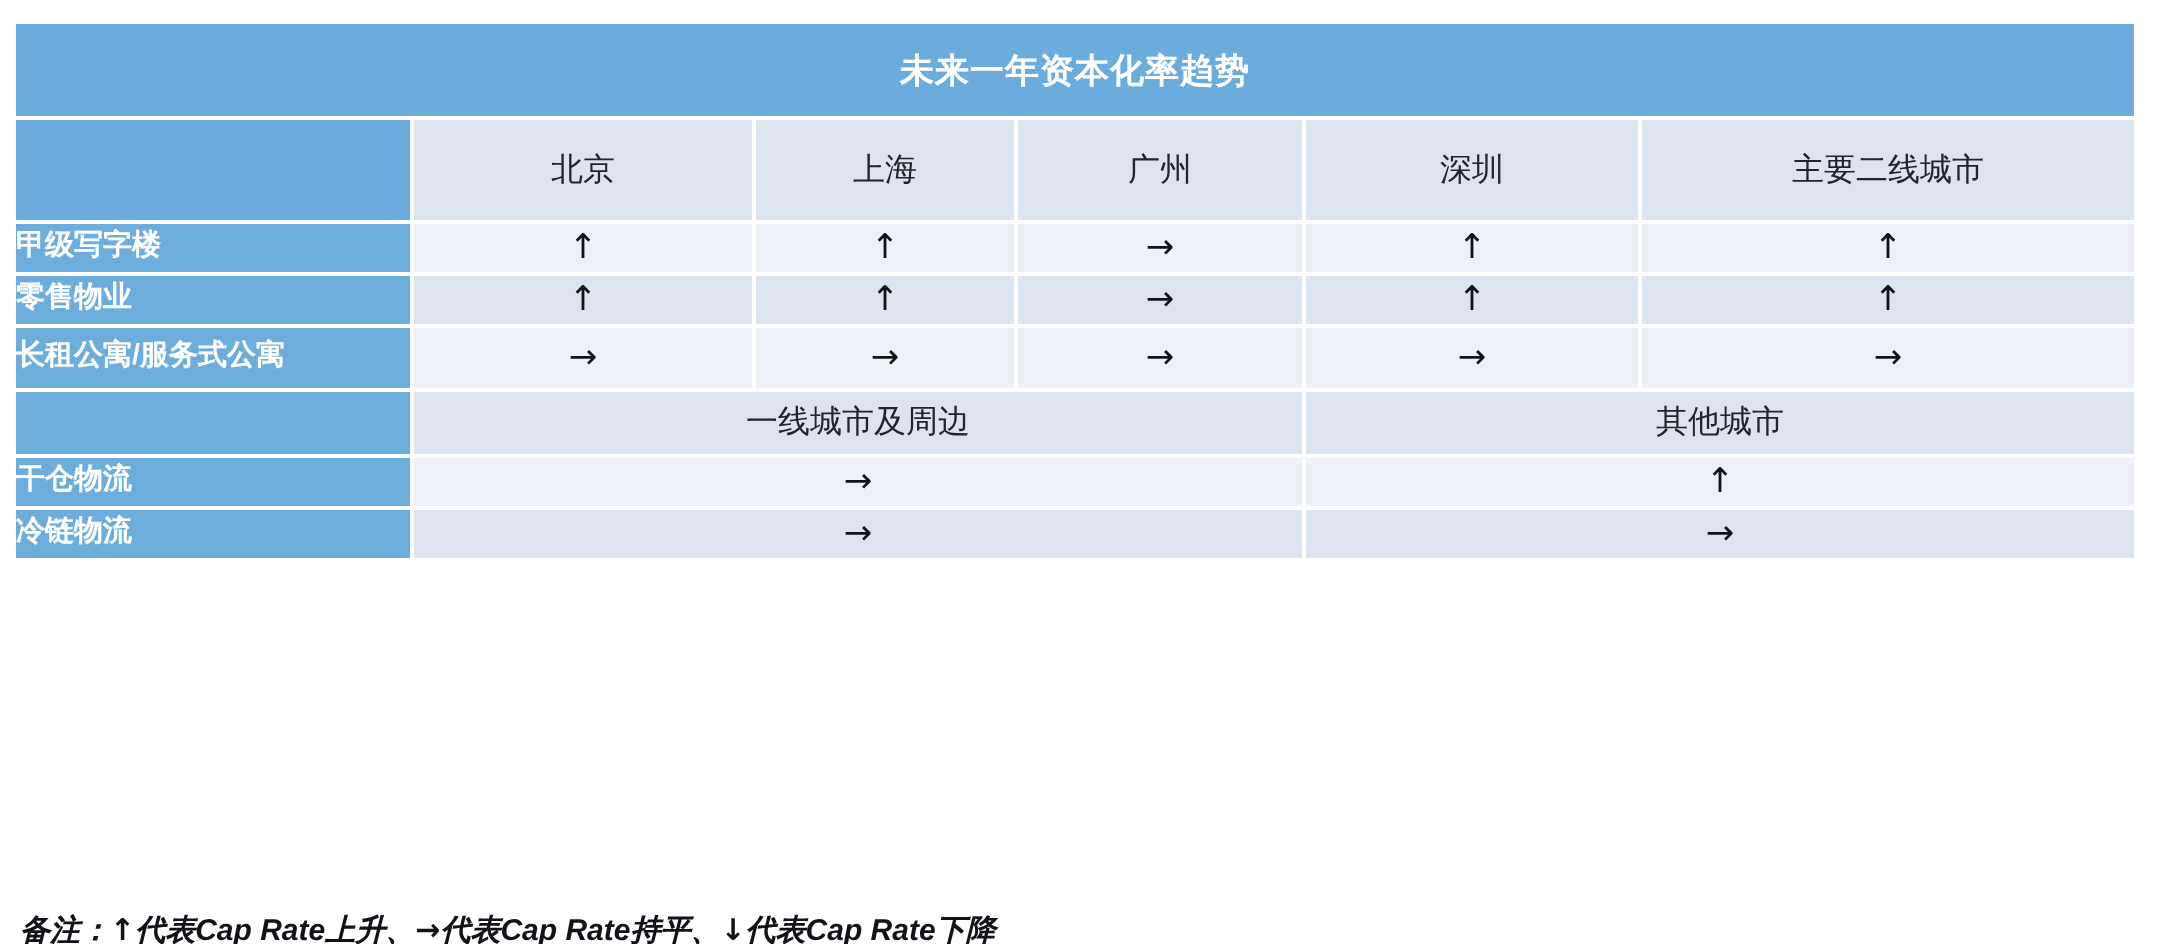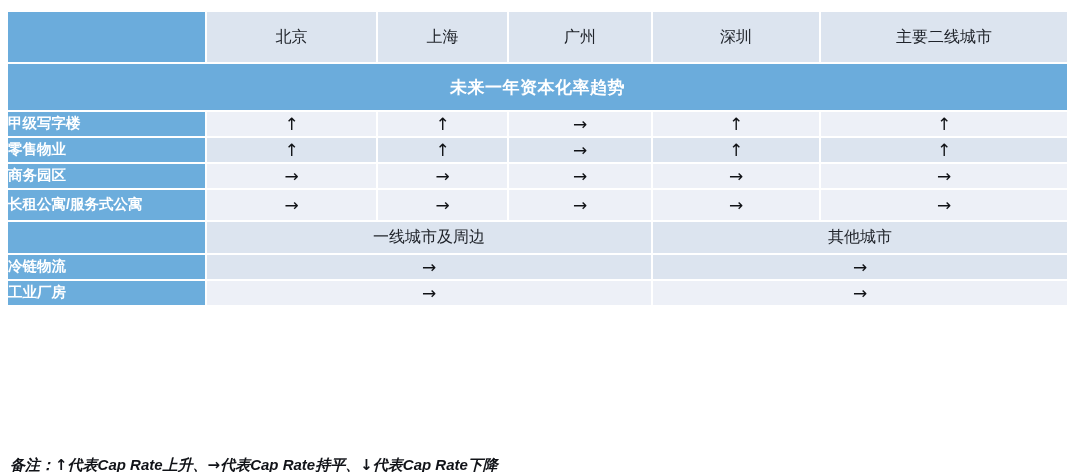--- a/index.html
+++ b/index.html
@@ -133,87 +133,79 @@
         <col style="width:199px">
         <col style="width:171px">
         <col style="width:131px">
         <col style="width:144px">
         <col style="width:168px">
         <col style="width:248px">
       </colgroup>
       <tbody>
 
         <tr>
+          <td class="title-cell" colspan="6">未来一年资本化率趋势</td>
+        </tr>
+
+        <tr>
           <td class="corner-cell"></td>
           <td class="colhead">北京</td>
           <td class="colhead">上海</td>
           <td class="colhead">广州</td>
           <td class="colhead">深圳</td>
           <td class="colhead">主要二线城市</td>
         </tr>
 
-        <tr>
-          <td class="title-cell" colspan="6">未来一年资本化率趋势</td>
-        </tr>
-
         <tr class="row-light r-h26">
           <td class="rowlabel">甲级写字楼</td>
           <td class="data-cell">↑</td>
           <td class="data-cell">↑</td>
           <td class="data-cell">→</td>
           <td class="data-cell">↑</td>
           <td class="data-cell">↑</td>
         </tr>
 
         <tr class="row-dark r-h26">
           <td class="rowlabel">零售物业</td>
           <td class="data-cell">↑</td>
           <td class="data-cell">↑</td>
           <td class="data-cell">→</td>
           <td class="data-cell">↑</td>
           <td class="data-cell">↑</td>
         </tr>
 
-        <tr class="row-light r-h26">
-          <td class="rowlabel">商务园区</td>
-          <td class="data-cell">→</td>
-          <td class="data-cell">→</td>
-          <td class="data-cell">→</td>
-          <td class="data-cell">→</td>
-          <td class="data-cell">→</td>
-        </tr>
 
 
         <tr class="row-light r-h44">
           <td class="rowlabel">长租公寓/服务式公寓</td>
           <td class="data-cell">→</td>
           <td class="data-cell">→</td>
           <td class="data-cell">→</td>
           <td class="data-cell">→</td>
           <td class="data-cell">→</td>
         </tr>
 
         <tr>
           <td class="subhead-blank"></td>
           <td class="subhead" colspan="3">一线城市及周边</td>
           <td class="subhead" colspan="2">其他城市</td>
         </tr>
 
+        <tr class="row-light r-h26">
+          <td class="rowlabel">干仓物流</td>
+          <td class="data-cell" colspan="3">→</td>
+          <td class="data-cell" colspan="2">↑</td>
+        </tr>
 
         <tr class="row-dark r-h26">
           <td class="rowlabel">冷链物流</td>
           <td class="data-cell" colspan="3">→</td>
           <td class="data-cell" colspan="2">→</td>
         </tr>
 
-        <tr class="row-light r-h26">
-          <td class="rowlabel">工业厂房</td>
-          <td class="data-cell" colspan="3">→</td>
-          <td class="data-cell" colspan="2">→</td>
-        </tr>
 
 
       </tbody>
     </table>
   </div>
 
   <div class="footnote">
     <span>备注：</span><span class="arrow">↑</span><span>代表Cap Rate上升、</span><span class="arrow">→</span><span>代表Cap Rate持平、</span><span class="arrow">↓</span><span>代表Cap Rate下降</span>
   </div>
 

